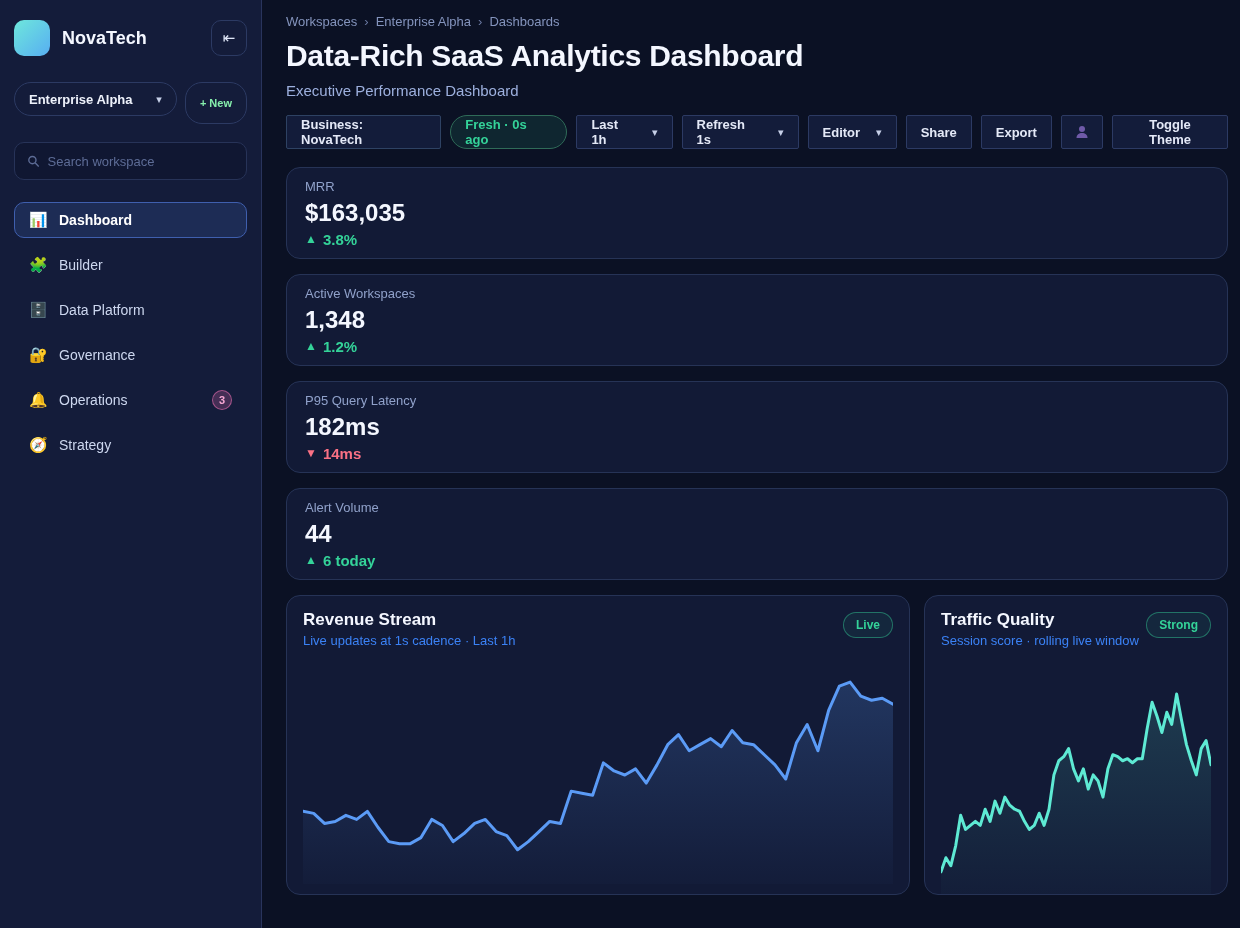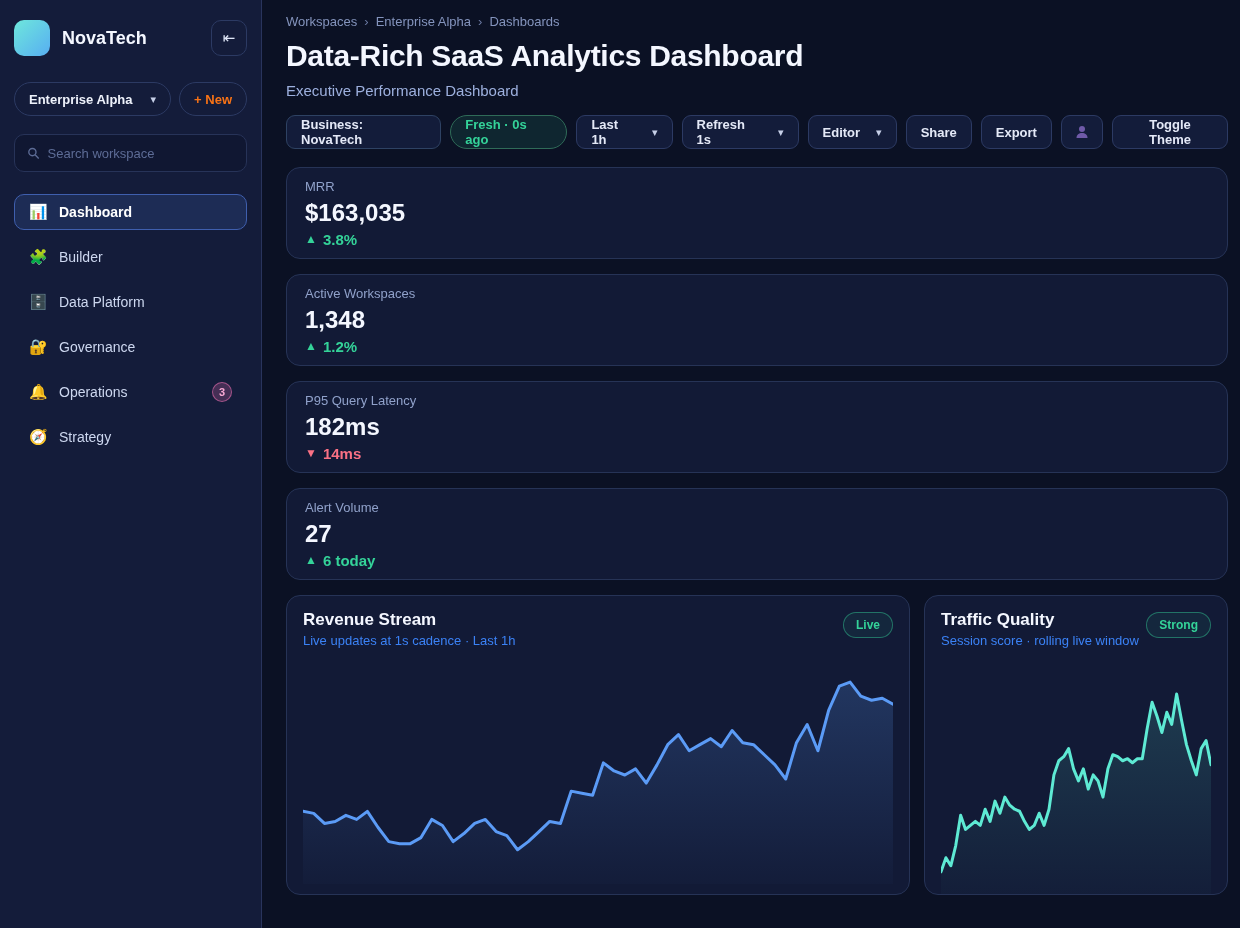--- a/index.html
+++ b/index.html
@@ -26,22 +26,22 @@
     display:flex; align-items:center; justify-content:center;
   }
   .ws-row { display:flex; gap:8px; margin-bottom:18px; }
   .pill-select {
     flex:1; height:34px; border-radius:17px; border:1px solid #2c3a63;
     background:#141c3a; color:#eef2fb; font-weight:700; font-size:13px;
     display:flex; align-items:center; justify-content:space-between;
     padding:0 14px; cursor:pointer;
   }
   .new-btn {
-    height:34px; border-radius:17px; border:1px solid #2c3a63;
-    background:#141c3a; color:#f97316; font-weight:700; font-size:13px;
+    height:42px; border-radius:17px; border:1px solid #2c3a63;
+    background:#141c3a; color:#86efac; font-weight:700; font-size:11px;
     padding:0 14px; cursor:pointer;
   }
   .chev { font-size:11px; color:#c6d0e8; margin-left:8px; }
   .search-box {
     height:38px; border-radius:10px; border:1px solid #273358;
     background:#101732; display:flex; align-items:center; gap:8px;
     padding:0 12px; margin-bottom:22px;
   }
   .search-box input {
     background:transparent; border:none; outline:none; width:100%;
@@ -63,21 +63,21 @@
     color:#f9a8d4; display:flex; align-items:center; justify-content:center;
   }
   
   .main { flex:1; padding:14px 12px 0 24px; display:flex; flex-direction:column; }
   .breadcrumb { font-size:13px; color:#8494bd; margin-bottom:10px; }
   .breadcrumb .sep { margin:0 7px; color:#6b7aa3; }
   .page-title { font-size:30px; font-weight:800; color:#f4f7ff; letter-spacing:-0.3px; margin-bottom:9px; }
   .page-subtitle { font-size:15px; color:#9db0de; margin-bottom:16px; }
   .toolbar { display:flex; gap:9px; margin-bottom:18px; align-items:center; }
   .tb-pill {
-    height:34px; border-radius:9px; border:1px solid #2c3a63; background:#131c3a;
+    height:34px; border-radius:2px; border:1px solid #2c3a63; background:#131c3a;
     color:#e4e9f7; font-weight:700; font-size:13px; display:flex; align-items:center;
     padding:0 14px; cursor:pointer; gap:8px; font-family:inherit;
   }
   .tb-pill.static { cursor:default; border-color:#2e4263; }
   .tb-pill.fresh {
     color:#34d399; border-color:#2f6b58; background:#0f2630; border-radius:17px; cursor:default;
   }
   .avatar-btn { padding:0 12px; }
   
   .kpi-card {
@@ -223,21 +223,21 @@
     <div class="kpi-label">P95 Query Latency</div>
     <div class="kpi-value">182ms</div>
     <div class="kpi-delta down">
       <span class="tri">▼</span>
       <span>14ms</span>
     </div>
   </div>
 
   <div class="kpi-card">
     <div class="kpi-label">Alert Volume</div>
-    <div class="kpi-value">27</div>
+    <div class="kpi-value">44</div>
     <div class="kpi-delta up">
       <span class="tri">▲</span>
       <span>6 today</span>
     </div>
   </div>
 
   <div class="charts-row">
     <div class="chart-card revenue">
       <div class="chart-head">
         <div>

